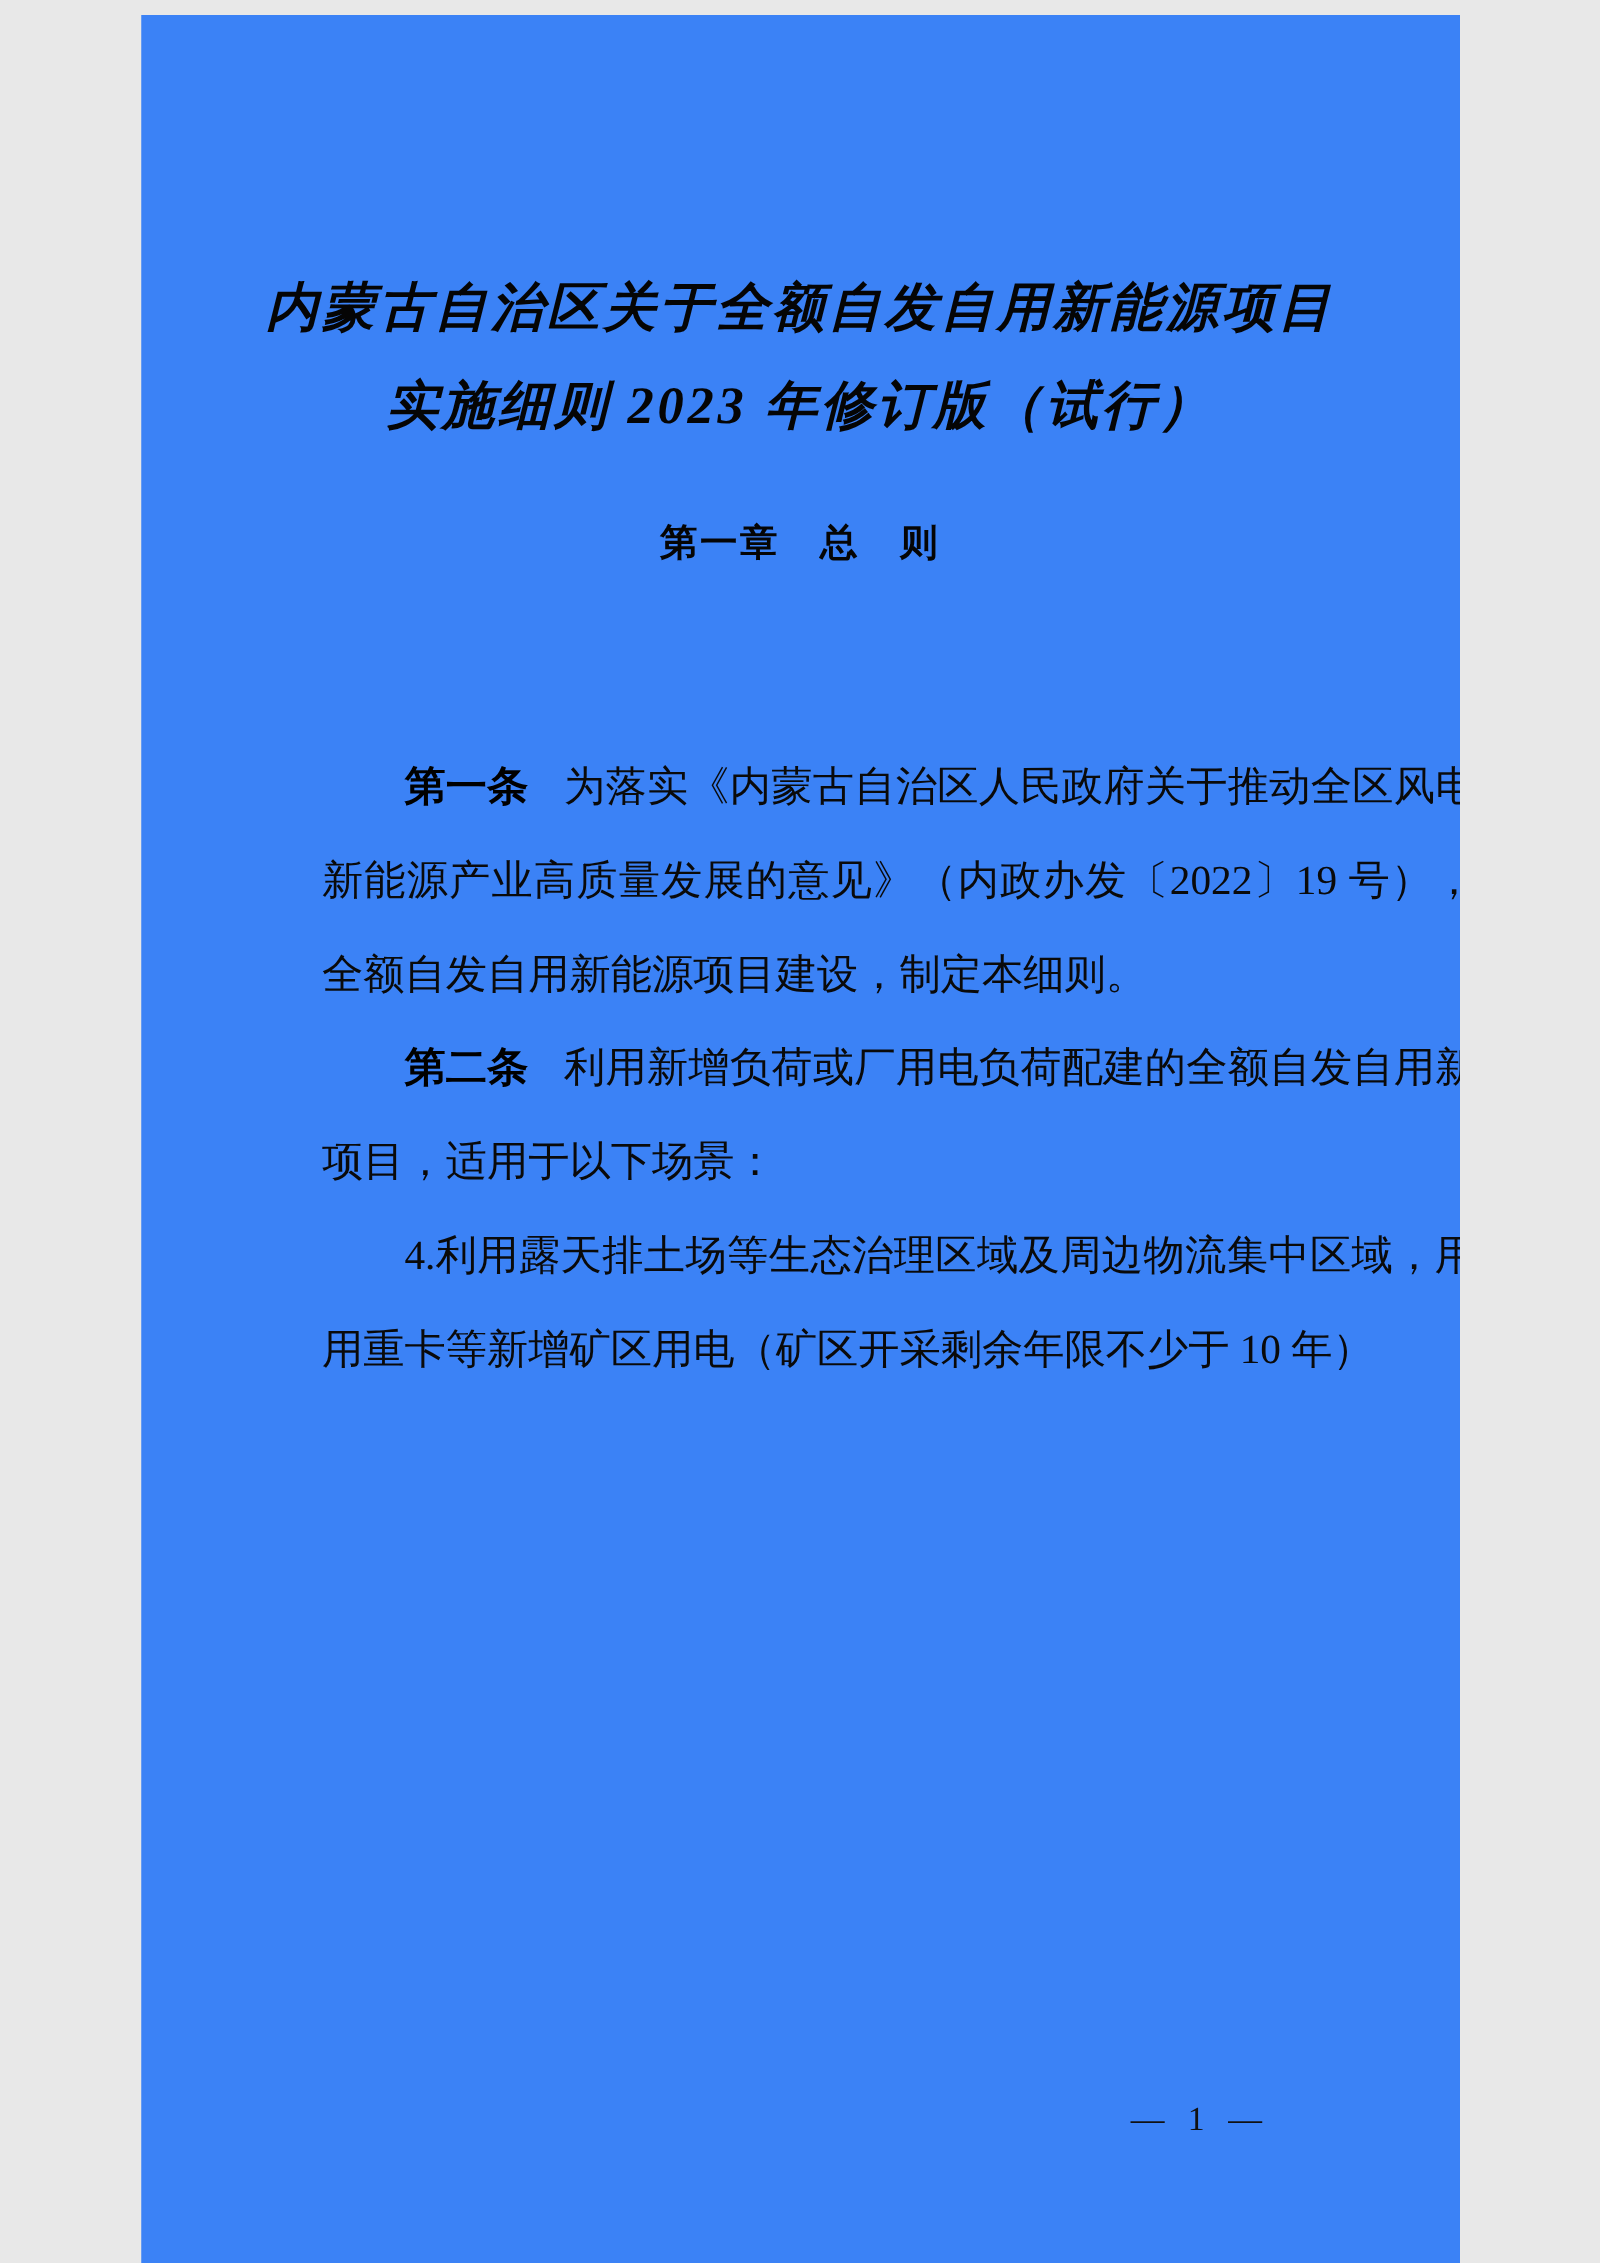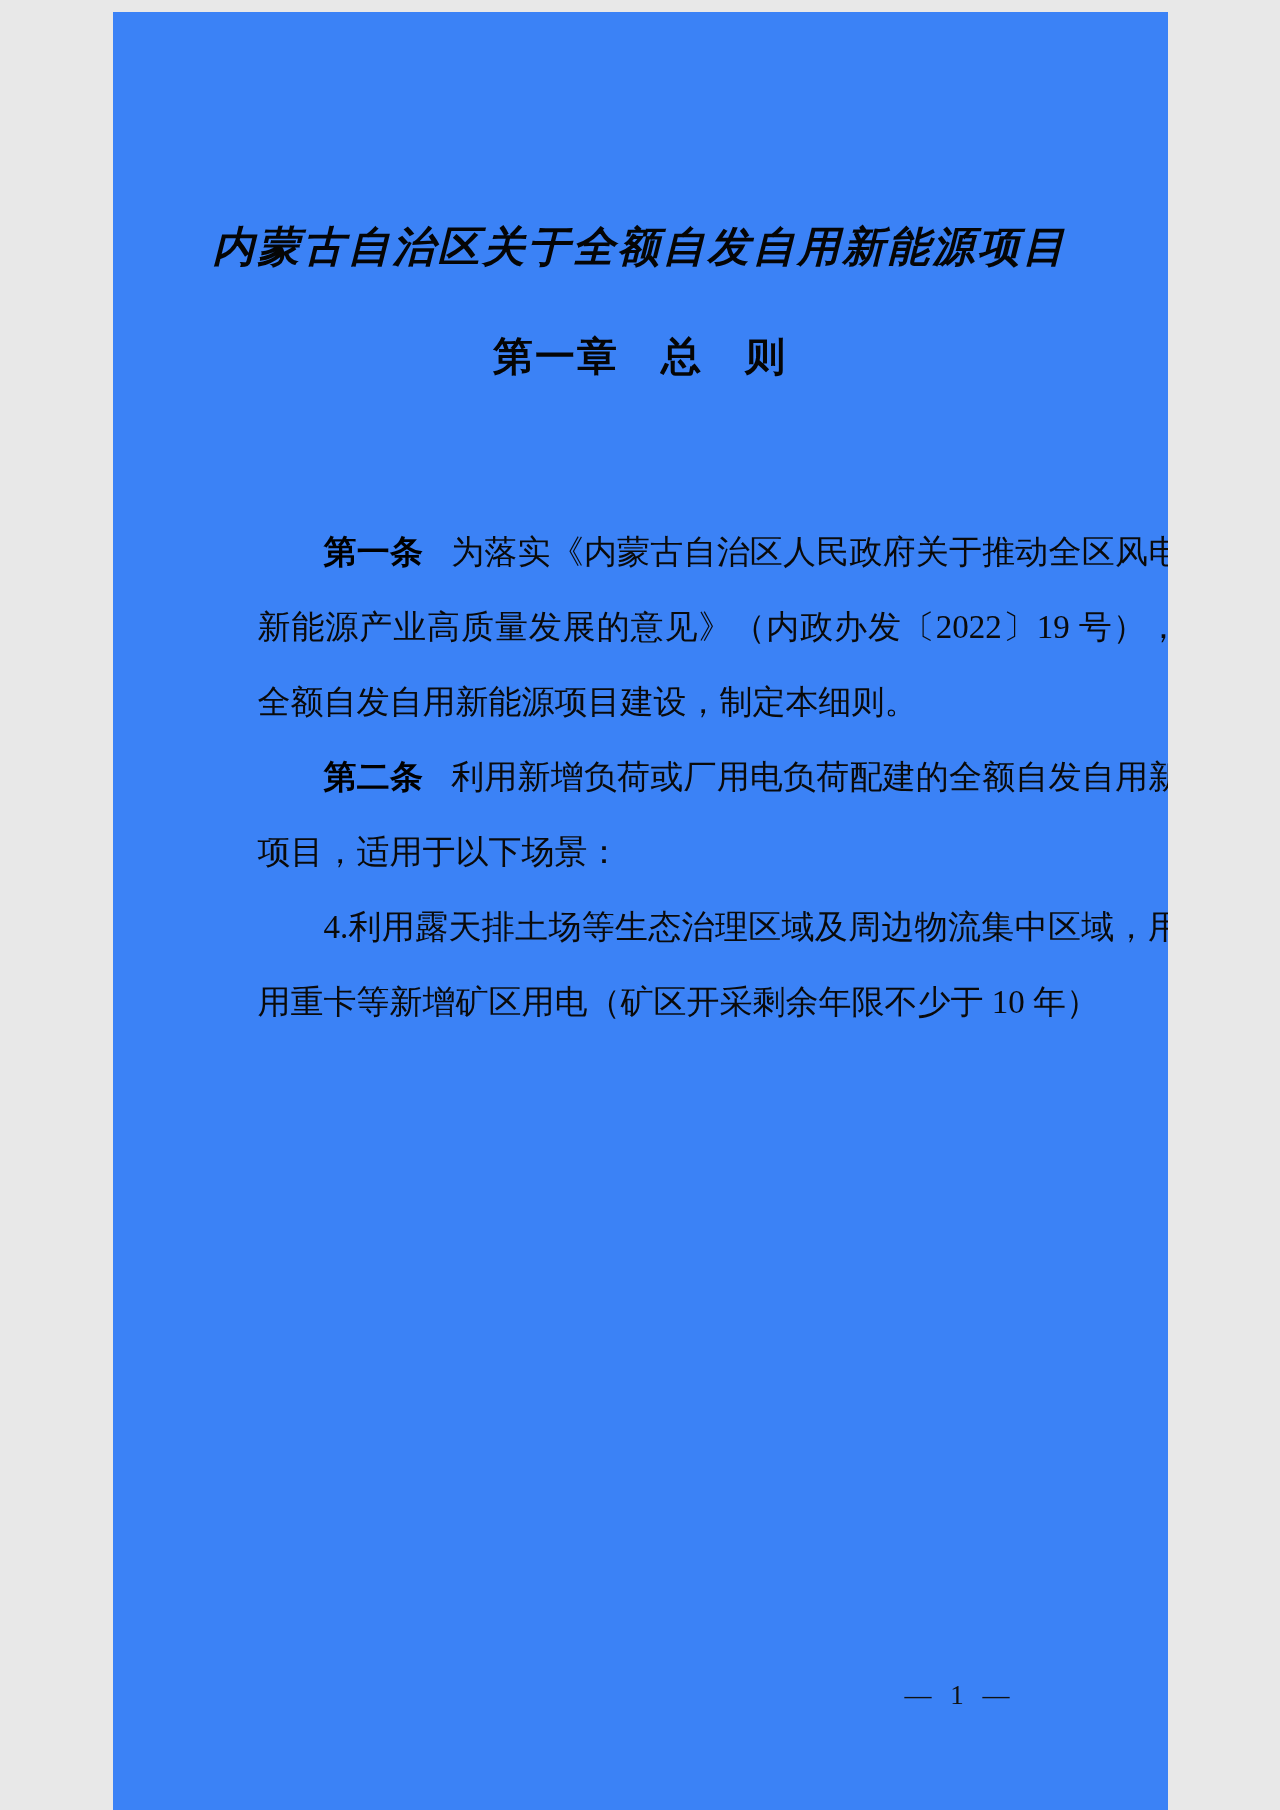--- a/index.html
+++ b/index.html
@@ -27,21 +27,21 @@
     letter-spacing: 3px;
     color: #050505;
   }
   .doc-title .title-line { display: block; }
   
   .chapter {
     margin-top: 48px;
     text-align: center;
     font-family: "Liberation Sans", "DejaVu Sans", sans-serif;
     font-weight: bold;
-    font-size: 40px;
+    font-size: 30px;
     line-height: 45px;
     letter-spacing: 2px;
     color: #050505;
   }
   .doc-body {
     margin: 136px 145px 0 145px;
     width: 990px;
     font-size: 33px;
     line-height: 75px;
     text-align: justify;
@@ -66,20 +66,21 @@
     color: #111111;
   }
 </style>
 </head>
 <body>
 
 <div class="page">
 
   <h1 class="doc-title">
     <span class="title-line">内蒙古自治区关于全额自发自用新能源项目</span>
+    <span class="title-line">实施细则 2023 年修订版（试行）</span>
   </h1>
 
   <h2 class="chapter">第一章　总　则</h2>
 
   <div class="doc-body">
     <p><span class="article-label">第一条</span><span>为落实《内蒙古自治区人民政府关于推动全区风电光伏新能源产业高质量发展的意见》（内政办发〔2022〕19 号），推进全额自发自用新能源项目建设，制定本细则。</span></p>
 
     <p><span class="article-label">第二条</span><span>利用新增负荷或厂用电负荷配建的全额自发自用新能源项目，适用于以下场景：</span></p>
 
 

